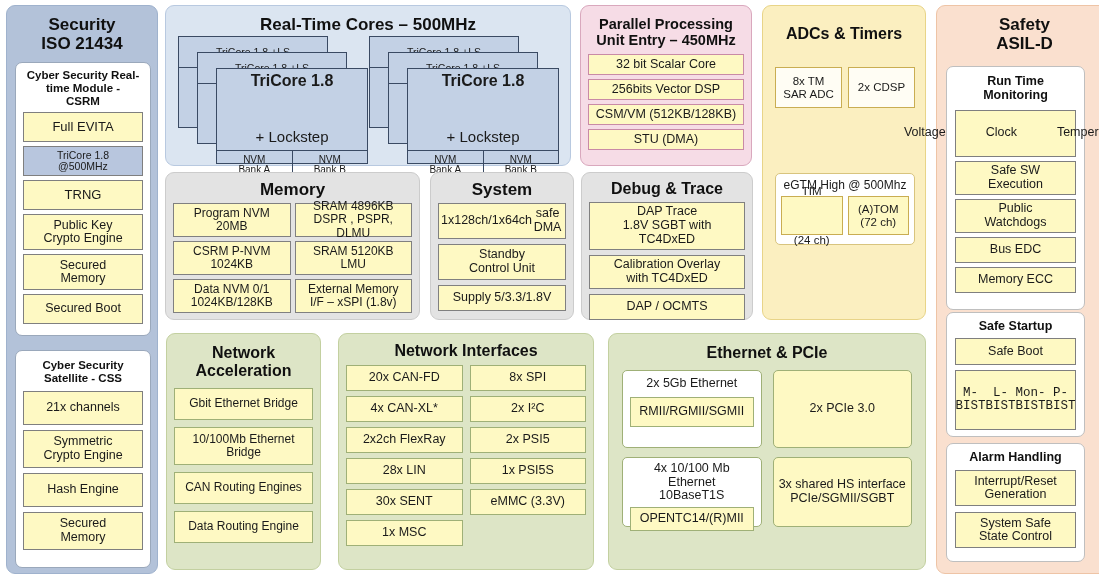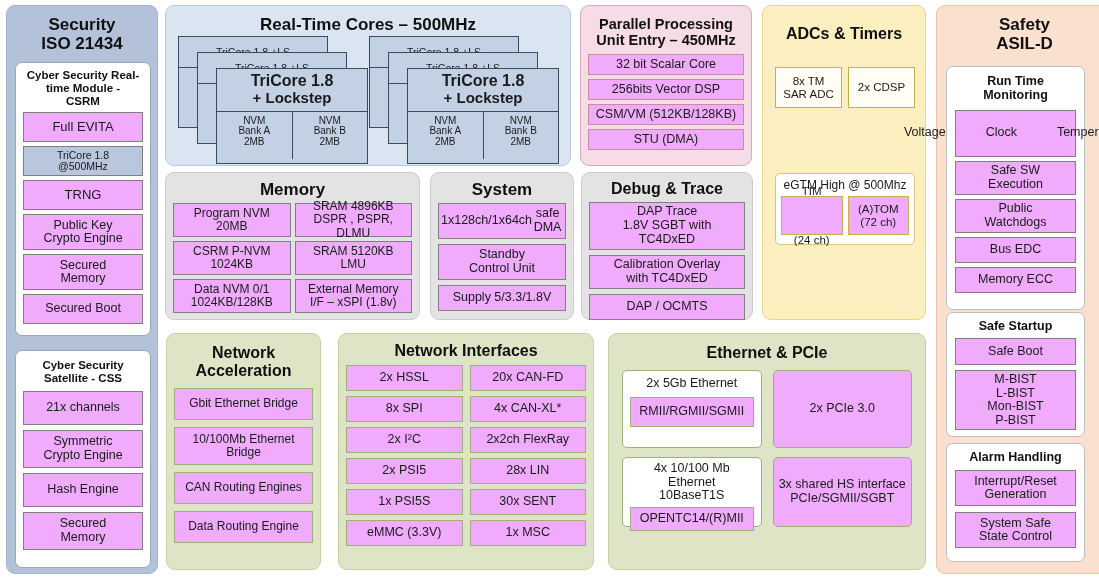--- a/index.html
+++ b/index.html
@@ -36,21 +36,21 @@
   .b-blue   { border: 1px solid #9fb2cd; }
   .b-ltblue { border: 1px solid #b8c9e0; }
   .b-pink   { border: 1px solid #d9a8bd; }
   .b-yellow { border: 1px solid #e8d488; }
   .b-peach  { border: 1px solid #eec4a6; }
   .b-grey   { border: 1px solid #cccccc; }
   .b-green  { border: 1px solid #c3d0a0; }
 
   
   .card {
-    background: #f0abfc;
+    background: #fef9c3;
     border: 1px solid #7f7f7f;
     text-align: center;
     color: #1a1a1a;
     display: flex;
     align-items: center;
     justify-content: center;
     line-height: 1.1;
     padding: 1px 2px;
   }
   .card.pinkb   { border: 1px solid #c98aa6; }
@@ -91,21 +91,21 @@
     color: #1a1a1a;
     overflow: hidden;
     white-space: nowrap;
   }
   .tccard .tc-bank + .tc-bank { border-left: 1px solid #3a4a63; }
 
   .tc-front .tc-hdr {
     font-weight: bold;
     font-size: 16px;
   }
-  .tc-front .tc-hdr .ln2 { font-weight: bold; }
+  .tc-front .tc-hdr .ln2 { font-weight: normal; margin-top: 39px; }
 </style>
 </head>
 <body>
 
 <div id="root">
 
   <div class="panel p-blue b-blue" style="left:6px; top:5px; width:152px; height:569px;">
     <div class="panel-title" style="font-size:17px; margin-top:3px;">
       <div>Security</div>
       <div>ISO 21434</div>
@@ -373,21 +373,21 @@
         <span>Public</span>
         <span>Watchdogs</span>
       </div>
       <div class="card" style="height:26px; font-size:12.5px; margin-bottom:4px;">Bus EDC</div>
       <div class="card" style="height:26px; font-size:12.5px;">Memory ECC</div>
     </div>
 
     <div class="group" style="position:absolute; left:9px; top:306px; width:139px; height:125px; padding:4px 8px; border:1px solid #bfbfbf;">
       <div class="group-title" style="font-size:12.5px; margin:2px 0 5px;">Safe Startup</div>
       <div class="card" style="height:27px; font-size:12.5px; margin-bottom:5px;">Safe Boot</div>
-      <div class="card" style="height:60px; font-size:12.5px; flex-direction:column;">
+      <div class="card" style="height:60px; font-size:12.5px; flex-direction:row;font-family:Liberation Mono, monospace;">
         <span>M-BIST</span>
         <span>L-BIST</span>
         <span>Mon-BIST</span>
         <span>P-BIST</span>
       </div>
     </div>
 
     <div class="group" style="position:absolute; left:9px; top:437px; width:139px; height:119px; padding:4px 8px; border:1px solid #bfbfbf;">
       <div class="group-title" style="font-size:12.5px; margin:2px 0 6px;">Alarm Handling</div>
       <div class="card" style="height:36px; font-size:12.5px; margin-bottom:6px; flex-direction:column;">
@@ -411,21 +411,20 @@
       <span>10/100Mb Ethernet</span>
       <span>Bridge</span>
     </div>
     <div class="card greenb" style="height:32px; font-size:12px; margin-bottom:7px;">CAN Routing Engines</div>
     <div class="card greenb" style="height:32px; font-size:12px;">Data Routing Engine</div>
   </div>
 
   <div class="panel p-green b-green" style="left:338px; top:333px; width:256px; height:237px;">
     <div class="panel-title" style="font-size:16px; margin:2px 0 5px;">Network Interfaces</div>
     <div style="display:grid; grid-template-columns:1fr 1fr; gap:5px 7px;">
-      <div class="card greenb" style="height:26px; font-size:12.5px;">2x HSSL</div>
       <div class="card greenb" style="height:26px; font-size:12.5px;">20x CAN-FD</div>
       <div class="card greenb" style="height:26px; font-size:12.5px;">8x SPI</div>
       <div class="card greenb" style="height:26px; font-size:12.5px;">4x CAN-XL*</div>
       <div class="card greenb" style="height:26px; font-size:12.5px;">2x I²C</div>
       <div class="card greenb" style="height:26px; font-size:12.5px;">2x2ch FlexRay</div>
       <div class="card greenb" style="height:26px; font-size:12.5px;">2x PSI5</div>
       <div class="card greenb" style="height:26px; font-size:12.5px;">28x LIN</div>
       <div class="card greenb" style="height:26px; font-size:12.5px;">1x PSI5S</div>
       <div class="card greenb" style="height:26px; font-size:12.5px;">30x SENT</div>
       <div class="card greenb" style="height:26px; font-size:12.5px;">eMMC (3.3V)</div>

